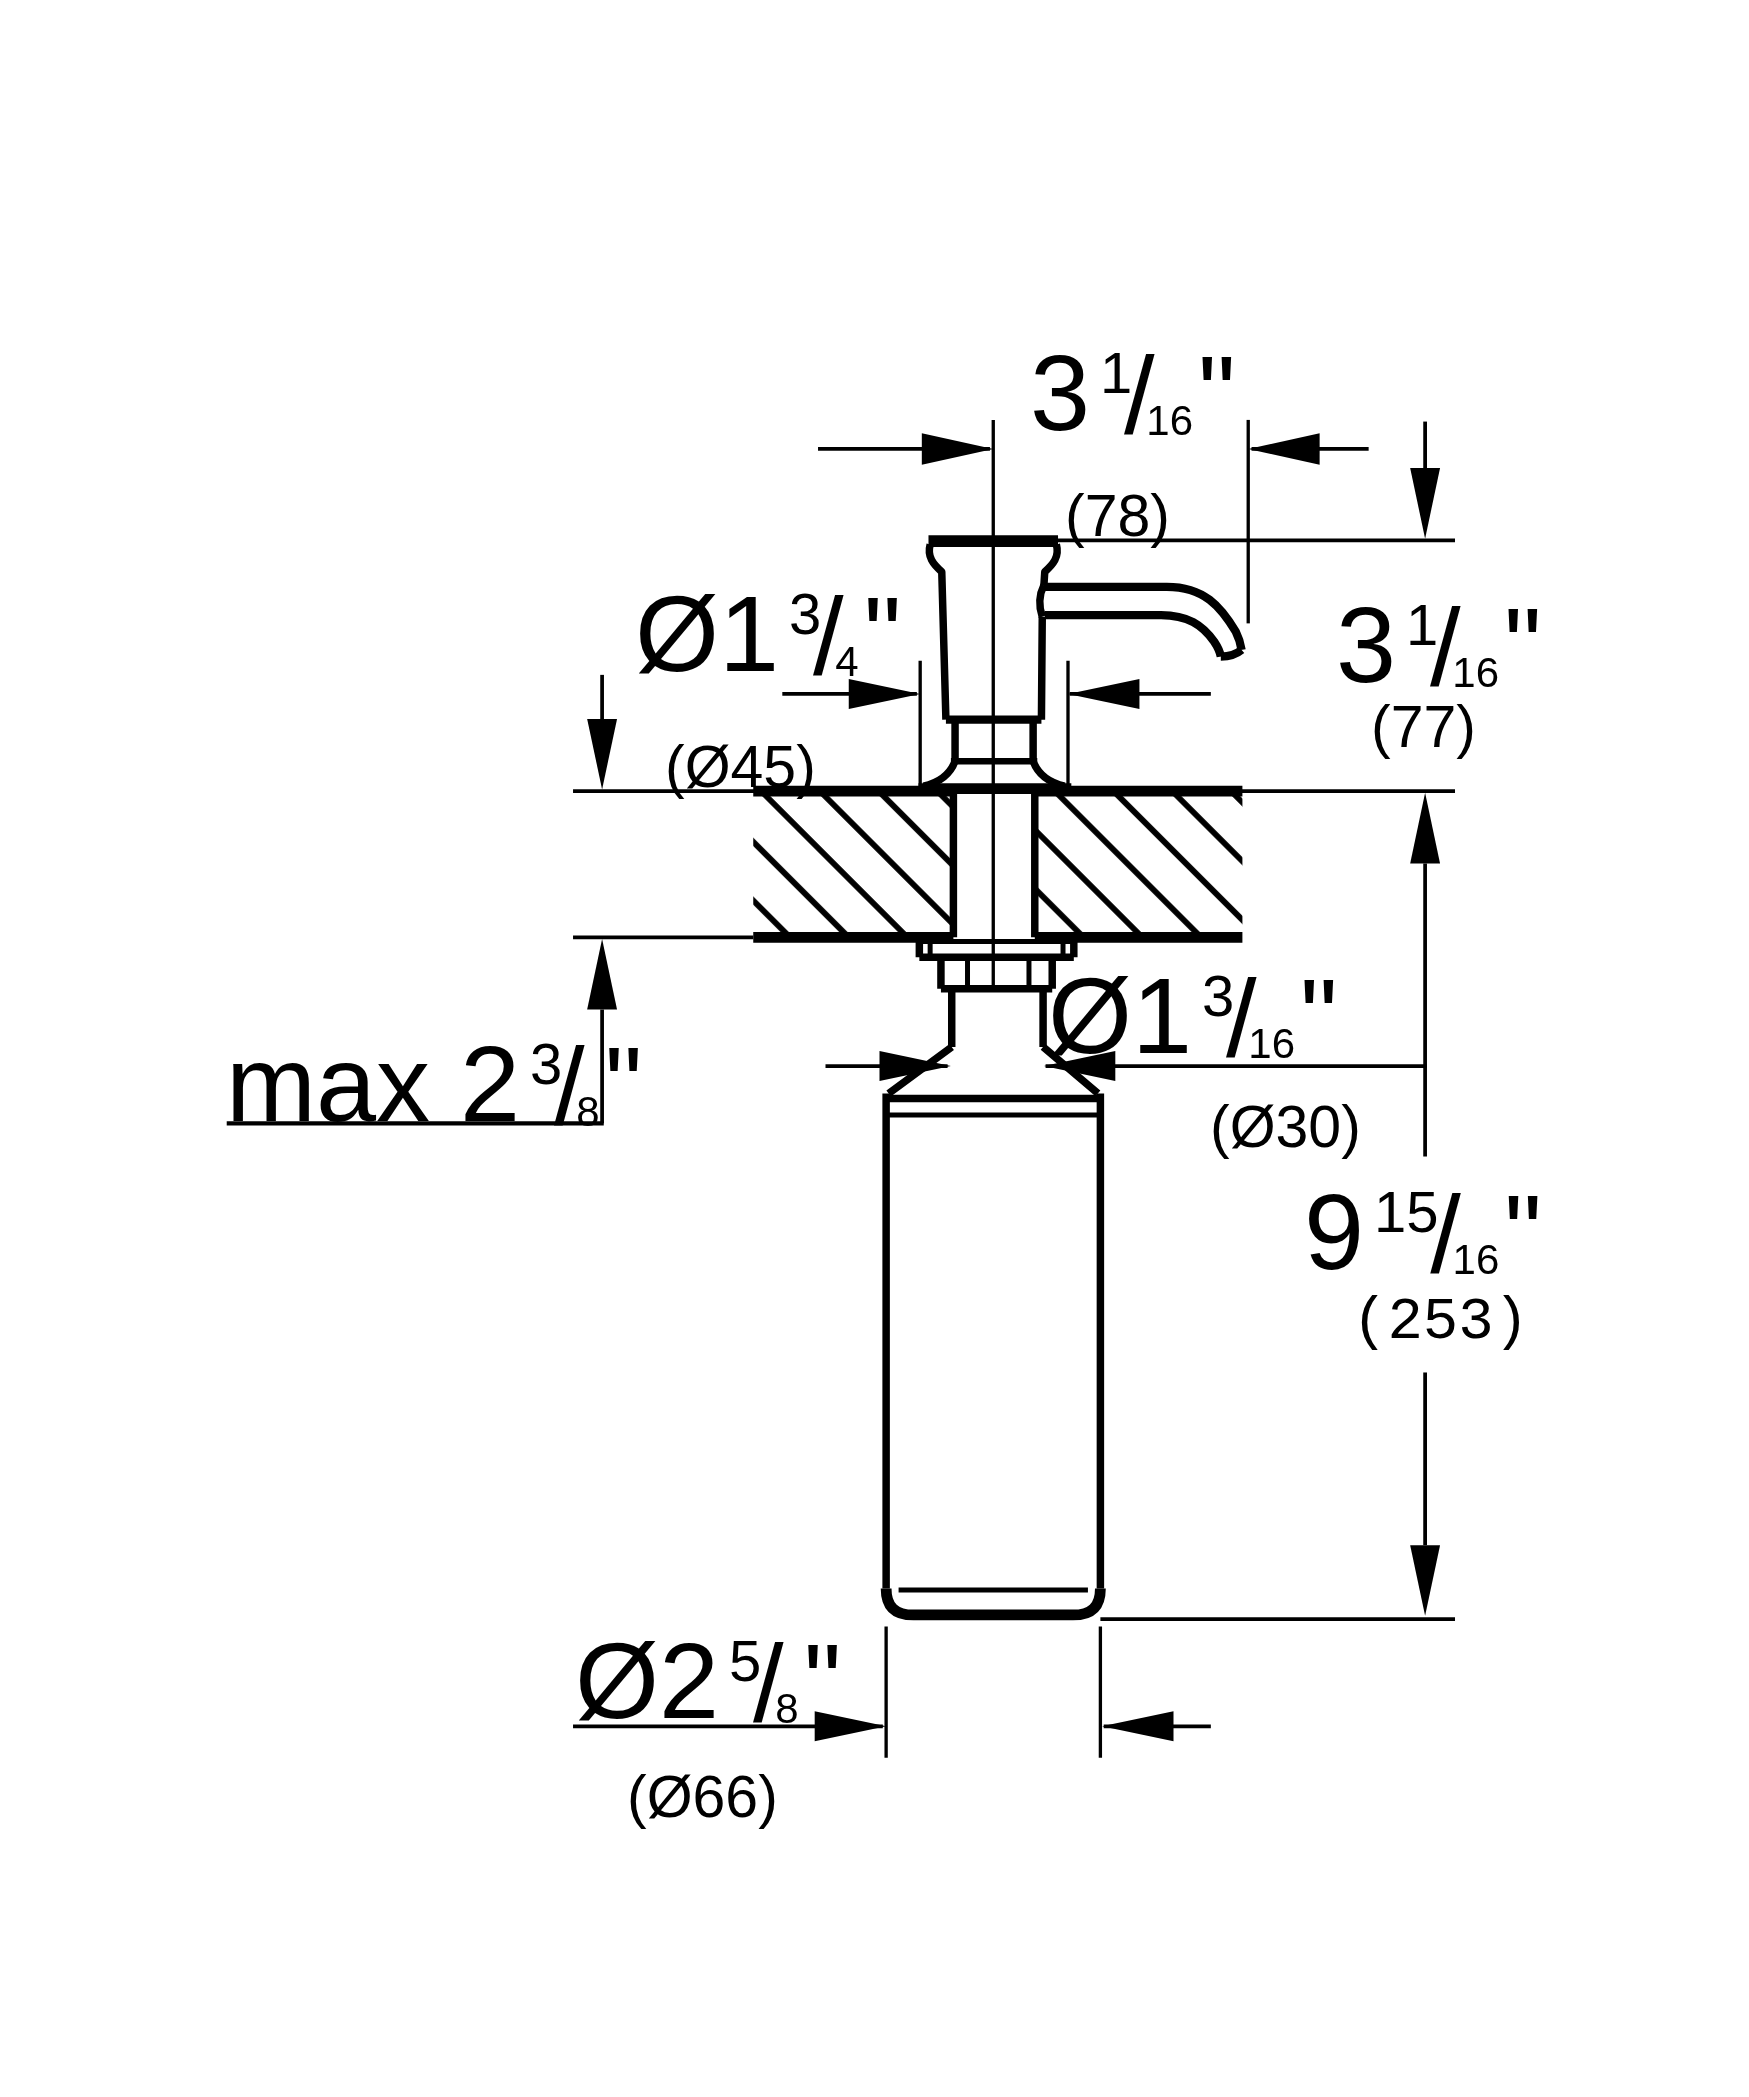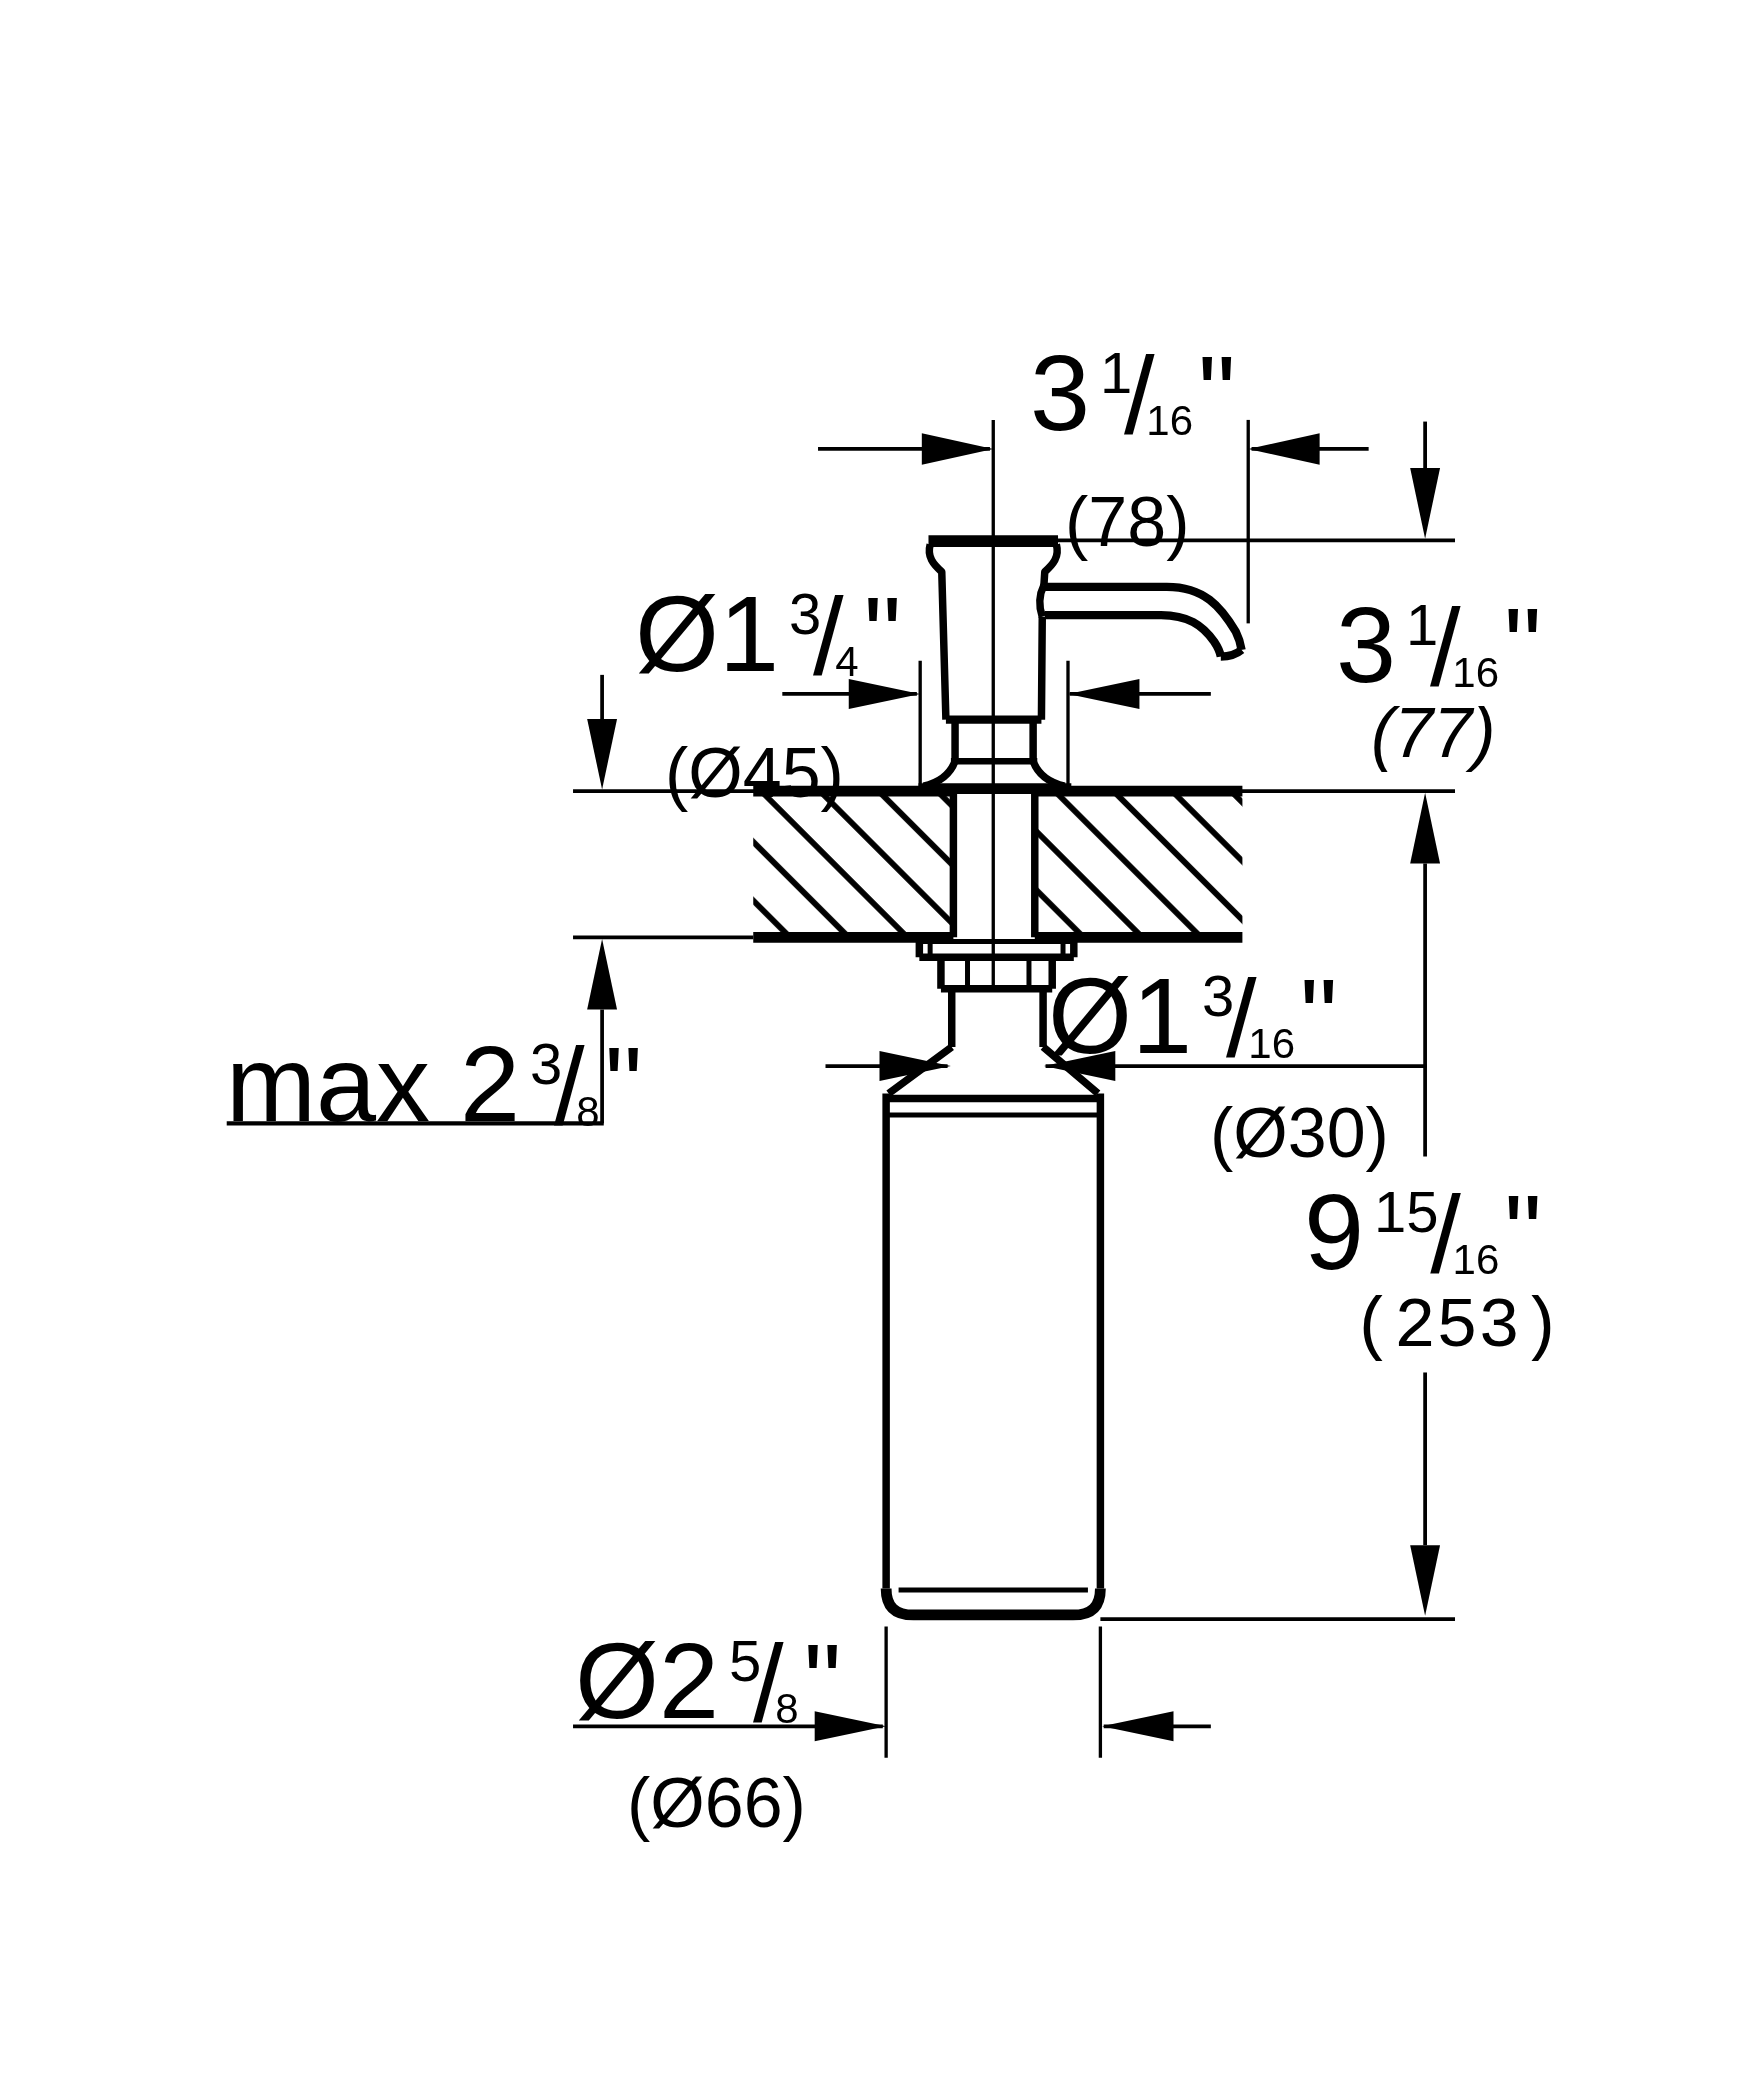--- a/index.html
+++ b/index.html
@@ -6,21 +6,21 @@
   .stage{position:relative;width:1749px;height:2098px;background:#fff;overflow:hidden;
          font-family:"Liberation Sans",sans-serif;color:#000;}
   .stage svg{position:absolute;left:0;top:0;}
   .lbl{position:absolute;white-space:nowrap;line-height:1;font-size:108px;color:#000;}
   .lbl .whole{font-size:108px;}
   .lbl .frac{margin-left:10px;}
   .lbl .num{font-size:58px;vertical-align:37px;}
   .lbl .slash{font-size:110px;vertical-align:-3.3px;margin:0 -8.3px;}
   .lbl .den{font-size:42px;vertical-align:-5px;}
   .lbl .unit{font-size:106px;margin-left:5px;}
-  .metric{position:absolute;white-space:nowrap;line-height:1;font-size:70px;color:#000;}
+  .metric{position:absolute;white-space:nowrap;line-height:1;font-size:59px;color:#000;}
 </style>
 </head>
 <body>
 
 <div class="stage">
 
   <svg width="1749" height="2098" viewBox="0 0 2106 2525">
     <defs>
       <pattern id="hatch" width="50" height="50" patternUnits="userSpaceOnUse" patternTransform="rotate(-45)">
         <line x1="25" y1="-2" x2="25" y2="52" stroke="#000" stroke-width="7"></line>
@@ -126,21 +126,21 @@
   </svg>
 
   <div class="lbl" style="left:1030px;top:339px;">
     <span class="whole">3</span><span class="frac"><span class="num">1</span><span class="slash">/</span><span class="den">16</span></span><span class="unit">"</span>
   </div>
   <div class="metric" style="left:1065px;top:487px;">(78)</div>
 
   <div class="lbl" style="left:1336px;top:591px;">
     <span class="whole">3</span><span class="frac"><span class="num">1</span><span class="slash">/</span><span class="den">16</span></span><span class="unit">"</span>
   </div>
-  <div class="metric" style="left:1371px;top:698px;font-style:italic;">(77)</div>
+  <div class="metric" style="left:1371px;top:698px;">(77)</div>
 
   <div class="lbl" style="left:635px;top:580px;">
     <span class="whole">Ø1</span><span class="frac"><span class="num">3</span><span class="slash">/</span><span class="den">4</span></span><span class="unit">"</span>
   </div>
   <div class="metric" style="left:665px;top:738px;">(Ø45)</div>
 
   <div class="lbl" style="left:1048px;top:962px;">
     <span class="whole">Ø1</span><span class="frac"><span class="num">3</span><span class="slash">/</span><span class="den">16</span></span><span class="unit">"</span>
   </div>
   <div class="metric" style="left:1210px;top:1098px;">(Ø30)</div>

